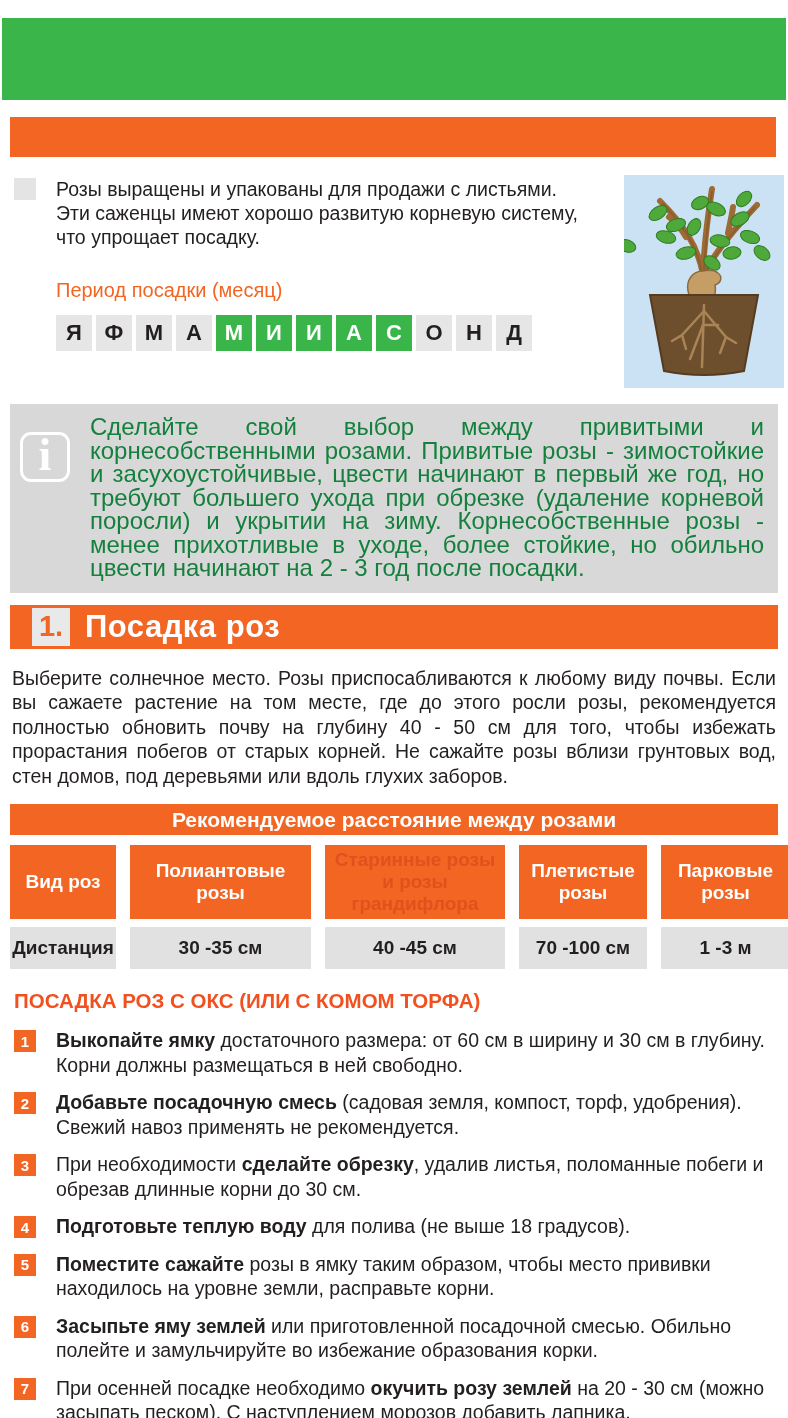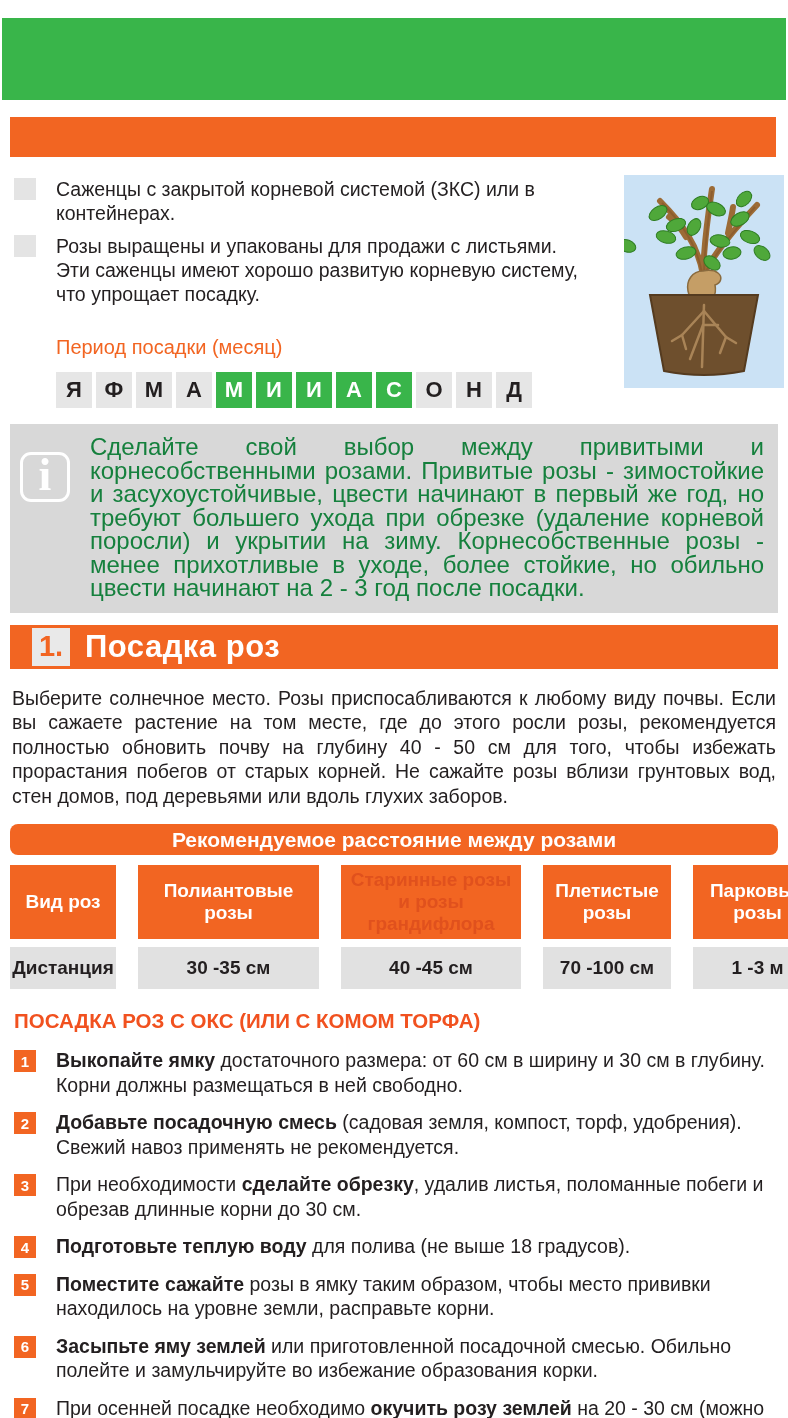--- a/index.html
+++ b/index.html
@@ -59,23 +59,23 @@
     display:flex;align-items:center;justify-content:center;
   }
   .section-title{color:#ffffff;font-weight:bold;font-size:31px;margin-left:15px;letter-spacing:0.5px;}
 
   .lead-paragraph{margin:17px 12px 0 12px;font-size:19.5px;line-height:24.5px;text-align:justify;}
 
   
   .table{margin:16px 10px 0 10px;width:768px;}
   .table-title{
     height:31px;background:var(--orange);color:#ffffff;font-weight:bold;font-size:21px;
-    display:flex;align-items:center;justify-content:center;border-radius:8px;
-  }
-  .table-row{display:grid;grid-template-columns:106px 181px 180px 128px 129px;column-gap:22px;}
+    display:flex;align-items:center;justify-content:center;
+  }
+  .table-row{display:grid;grid-template-columns:106px 181px 180px 128px 129px;column-gap:14px;}
   .table-row.head{margin-top:10px;}
   .head-cell{
     background:var(--orange);color:#ffffff;font-weight:bold;font-size:19px;line-height:22px;
     min-height:52px;display:flex;align-items:center;justify-content:center;text-align:center;padding:4px 6px;
   }
   .head-cell.dim{color:var(--dim-orange);}
   .table-row.data{margin-top:8px;}
   .data-cell{
     background:var(--gray-cell);color:var(--ink);font-weight:bold;font-size:19px;
     height:42px;display:flex;align-items:center;justify-content:center;text-align:center;
@@ -97,24 +97,20 @@
 <body>
 
 <div class="page">
 
   <div class="green-bar"></div>
   <div class="orange-bar"></div>
 
   <div class="intro-row">
     <div class="intro-left">
       <div id="bullets">
-          <div class="bullet">
-            <span class="bullet-square"></span>
-            <div class="bullet-text">Саженцы с закрытой  корневой системой (ЗКС) или в контейнерах.</div>
-          </div>
           <div class="bullet">
             <span class="bullet-square"></span>
             <div class="bullet-text">Розы выращены и упакованы для продажи с листьями. Эти саженцы имеют хорошо развитую корневую систему, что упрощает посадку.</div>
           </div>
         </div>
       <div class="period-heading">Период посадки (месяц)</div>
       <div id="months" class="months-row">
           <div class="month-cell">Я</div>
           <div class="month-cell">Ф</div>
           <div class="month-cell">М</div>

